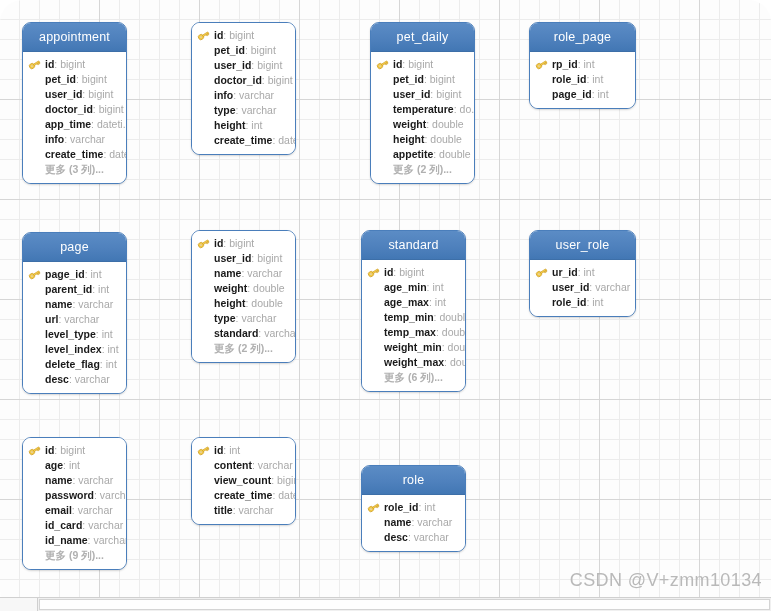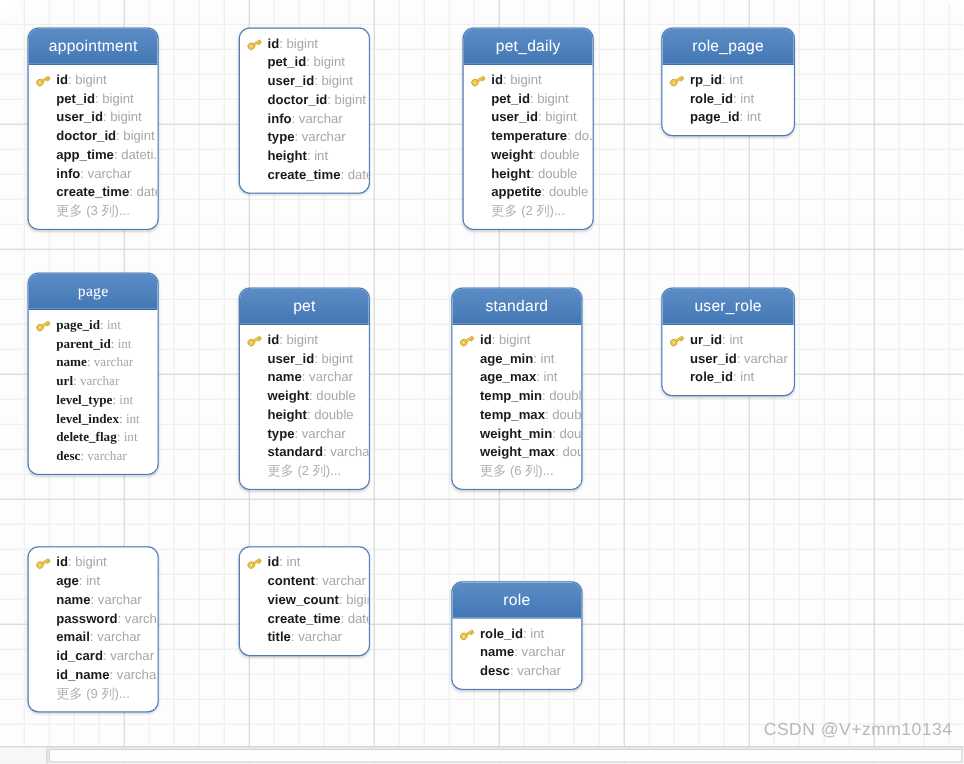--- a/index.html
+++ b/index.html
@@ -96,28 +96,29 @@
 
   
   .more {
     height: 15px;
     line-height: 15px;
     padding: 0 4px 0 22px;
     font-size: 10.5px;
     color: #b0b0b0;
     white-space: nowrap;
     overflow: hidden;
+    font-weight: bold;
   }
 
   
   .watermark {
     position: absolute;
     right: 9px;
     bottom: 20px;
-    font-size: 14px;
+    font-size: 18px;
     color: #b9b9b9;
     letter-spacing: .4px;
     white-space: nowrap;
     user-select: none;
   }
 
   
   .hbar {
     position: absolute;
     left: 0;
@@ -226,21 +227,21 @@
                 <circle cx="7" cy="11" r="1.9" fill="#ffffff" stroke="#c9961f" stroke-width="0.9"></circle>
                 <rect x="11.5" y="9.3" width="12.5" height="3.3" rx="0.6" fill="#f7d14e" stroke="#c9961f" stroke-width="1.1"></rect>
                 <rect x="18.2" y="12.2" width="2.4" height="3.3" rx="0.5" fill="#f7d14e" stroke="#c9961f" stroke-width="1"></rect>
                 <rect x="21.8" y="12.2" width="2.2" height="2.6" rx="0.5" fill="#f7d14e" stroke="#c9961f" stroke-width="1"></rect>
               </g>
             </svg><span class="cname">rp_id</span><span class="colon">: </span><span class="ctype">int</span></div>
           <div class="col"><span class="cname">role_id</span><span class="colon">: </span><span class="ctype">int</span></div>
           <div class="col"><span class="cname">page_id</span><span class="colon">: </span><span class="ctype">int</span></div>
         </div>
       </div>
-      <div class="tbl" style="left: 22px; top: 218px; width: 105px; font-family: Liberation Serif, serif;">
+      <div class="tbl" style="left: 22px; top: 232px; width: 105px;">
         <div class="tbl-head">page</div>
         <div class="tbl-body">
           <div class="col"><svg class="key-icon" viewBox="0 0 26 22" xmlns="http://www.w3.org/2000/svg">
               <g transform="rotate(-32 13 11)">
                 <circle cx="7" cy="11" r="5.2" fill="#f7d14e" stroke="#c9961f" stroke-width="1.3"></circle>
                 <circle cx="7" cy="11" r="1.9" fill="#ffffff" stroke="#c9961f" stroke-width="0.9"></circle>
                 <rect x="11.5" y="9.3" width="12.5" height="3.3" rx="0.6" fill="#f7d14e" stroke="#c9961f" stroke-width="1.1"></rect>
                 <rect x="18.2" y="12.2" width="2.4" height="3.3" rx="0.5" fill="#f7d14e" stroke="#c9961f" stroke-width="1"></rect>
                 <rect x="21.8" y="12.2" width="2.2" height="2.6" rx="0.5" fill="#f7d14e" stroke="#c9961f" stroke-width="1"></rect>
               </g>
@@ -248,21 +249,20 @@
           <div class="col"><span class="cname">parent_id</span><span class="colon">: </span><span class="ctype">int</span></div>
           <div class="col"><span class="cname">name</span><span class="colon">: </span><span class="ctype">varchar</span></div>
           <div class="col"><span class="cname">url</span><span class="colon">: </span><span class="ctype">varchar</span></div>
           <div class="col"><span class="cname">level_type</span><span class="colon">: </span><span class="ctype">int</span></div>
           <div class="col"><span class="cname">level_index</span><span class="colon">: </span><span class="ctype">int</span></div>
           <div class="col"><span class="cname">delete_flag</span><span class="colon">: </span><span class="ctype">int</span></div>
           <div class="col"><span class="cname">desc</span><span class="colon">: </span><span class="ctype">varchar</span></div>
         </div>
       </div>
       <div class="tbl" style="left: 191px; top: 230px; width: 105px;">
-        <div class="tbl-head">pet</div>
         <div class="tbl-body">
           <div class="col"><svg class="key-icon" viewBox="0 0 26 22" xmlns="http://www.w3.org/2000/svg">
               <g transform="rotate(-32 13 11)">
                 <circle cx="7" cy="11" r="5.2" fill="#f7d14e" stroke="#c9961f" stroke-width="1.3"></circle>
                 <circle cx="7" cy="11" r="1.9" fill="#ffffff" stroke="#c9961f" stroke-width="0.9"></circle>
                 <rect x="11.5" y="9.3" width="12.5" height="3.3" rx="0.6" fill="#f7d14e" stroke="#c9961f" stroke-width="1.1"></rect>
                 <rect x="18.2" y="12.2" width="2.4" height="3.3" rx="0.5" fill="#f7d14e" stroke="#c9961f" stroke-width="1"></rect>
                 <rect x="21.8" y="12.2" width="2.2" height="2.6" rx="0.5" fill="#f7d14e" stroke="#c9961f" stroke-width="1"></rect>
               </g>
             </svg><span class="cname">id</span><span class="colon">: </span><span class="ctype">bigint</span></div>

